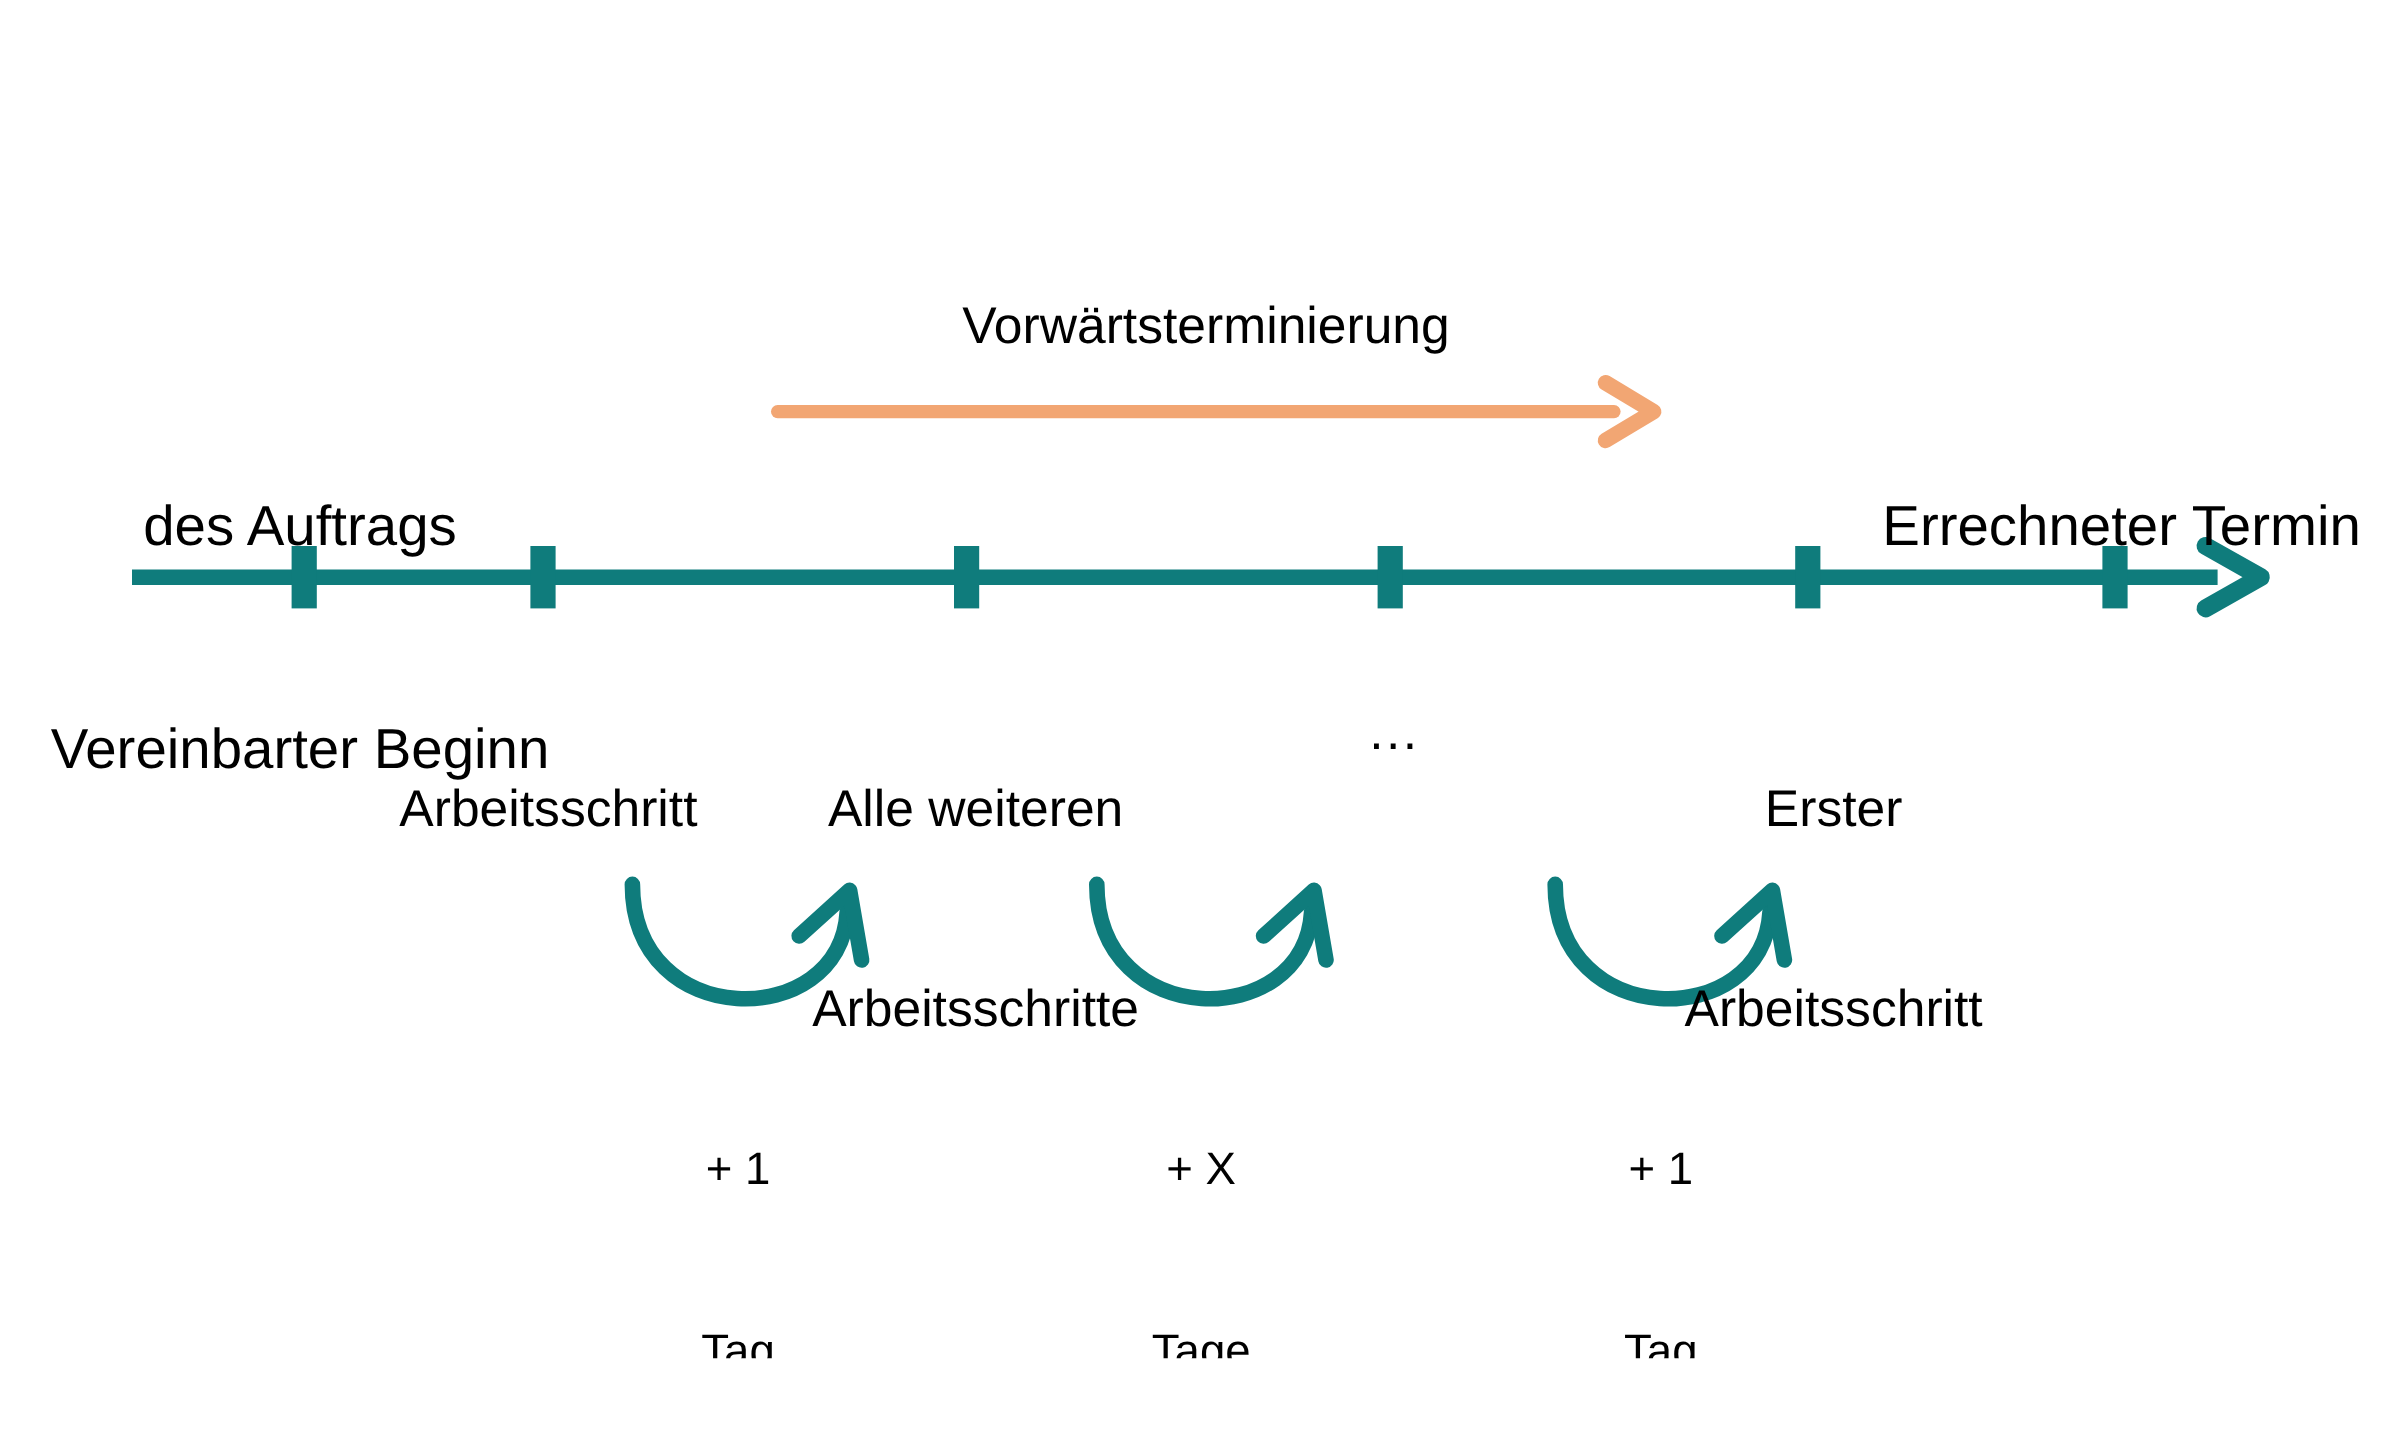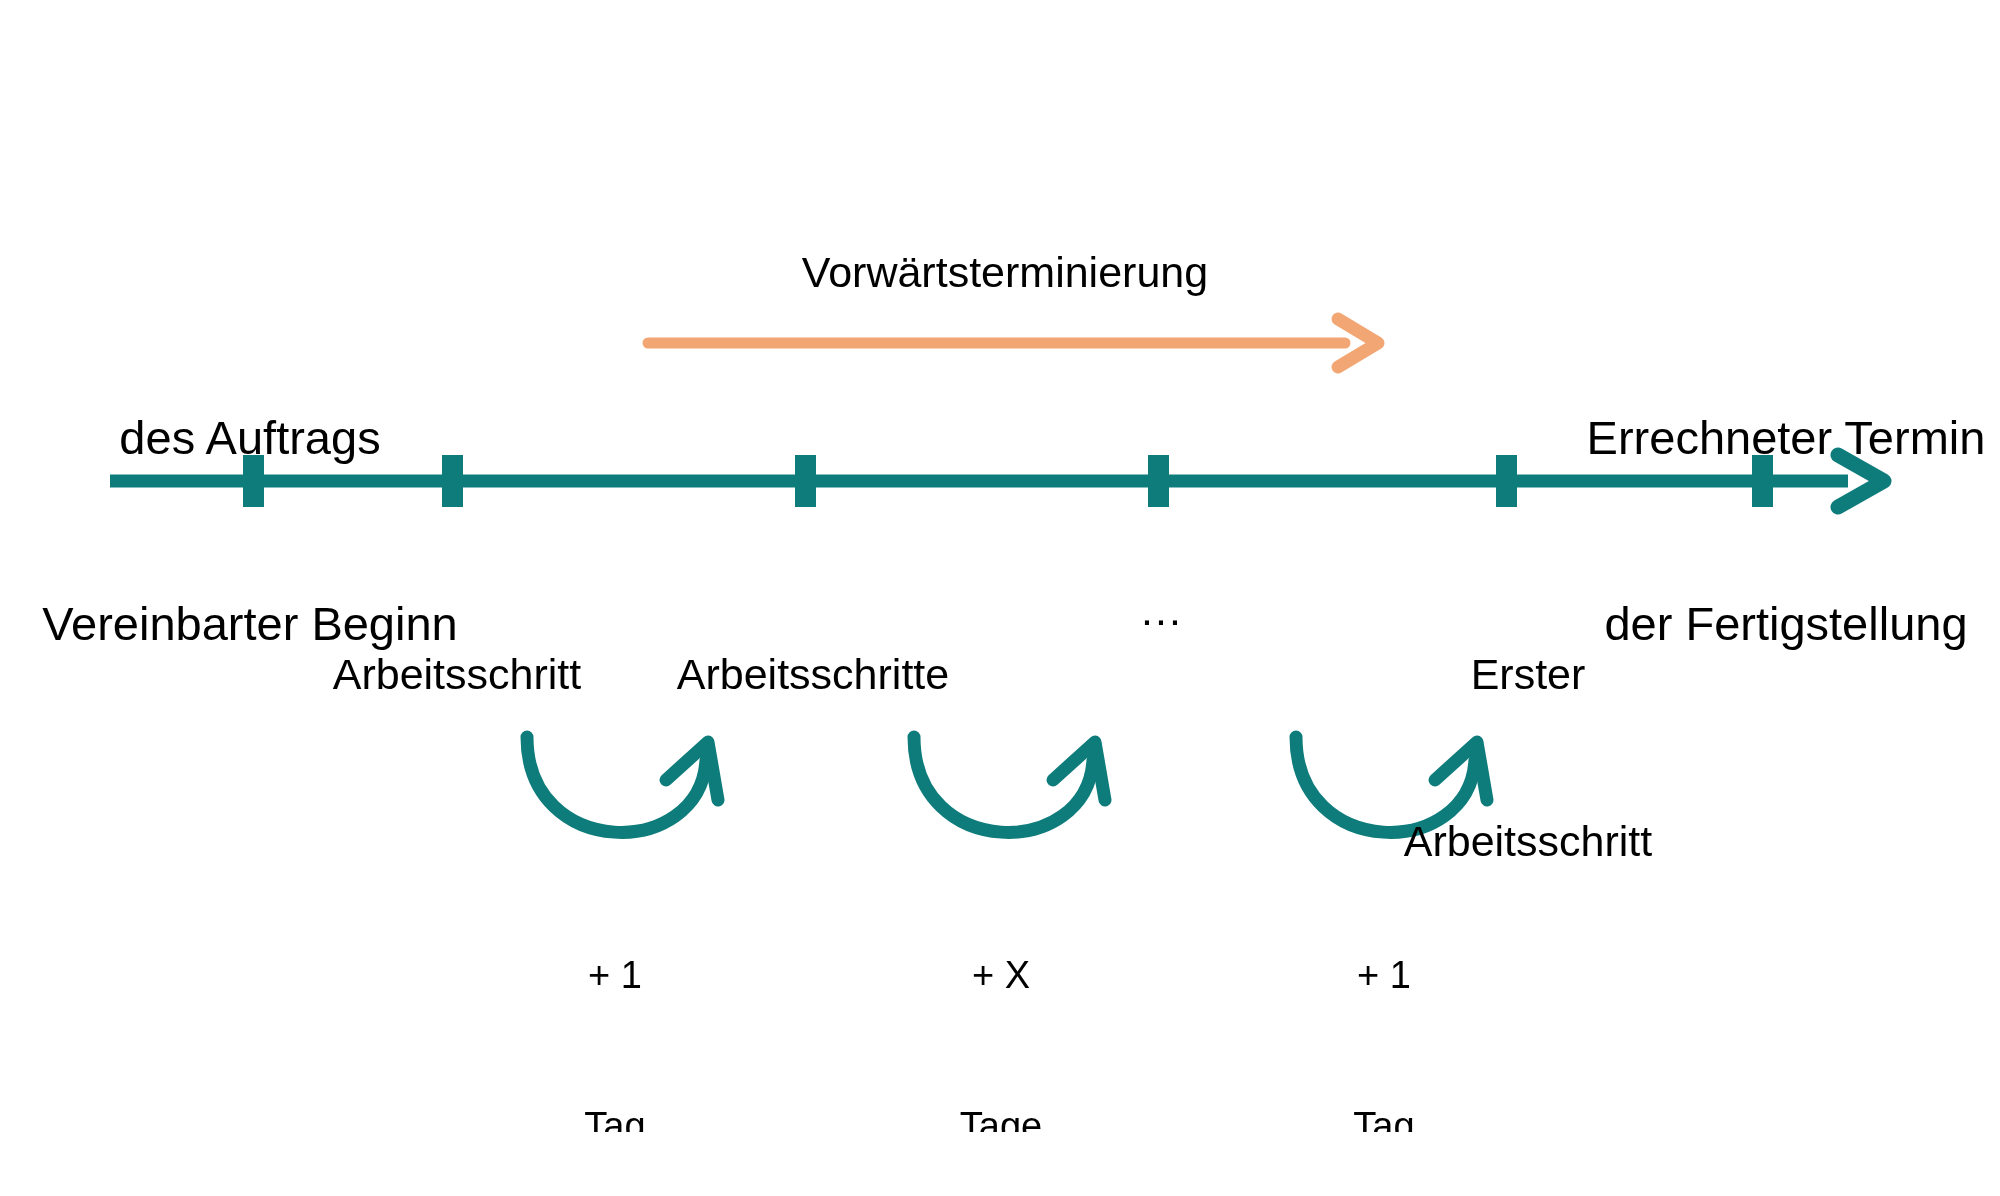--- a/index.html
+++ b/index.html
@@ -94,30 +94,30 @@
     </g>
   </svg>
 
   <div class="txt phase-label centered" style="left: 1005px; top: 245px;">Vorwärtsterminierung</div>
 
   <div class="txt endpoint-label centered" style="left: 250px; top: 283px;">
     <div>des Auftrags</div>
     <div>Vereinbarter Beginn</div>
   </div>
 
-  <div class="txt endpoint-label centered" style="left: 1768px; top: 283px; margin-left: 18px;">
+  <div class="txt endpoint-label centered" style="left: 1768px; top: 283px;">
     <div>Errechneter Termin</div>
-    <div>der Fertigstellung</div>
   </div>
 
   <div class="txt step-label centered" style="left: 457px; top: 535px;">
     <div>Arbeitsschritt</div>
   </div>
 
   <div class="txt step-label centered" style="left: 813px; top: 535px;">
+    <div>Alle weiteren</div>
     <div>Arbeitsschritte</div>
   </div>
 
   <div class="txt ellipsis-label centered" style="left: 1162px; top: 583px;">...</div>
 
   <div class="txt step-label centered" style="left: 1528px; top: 535px;">
     <div>Erster</div>
     <div>Arbeitsschritt</div>
   </div>
 

